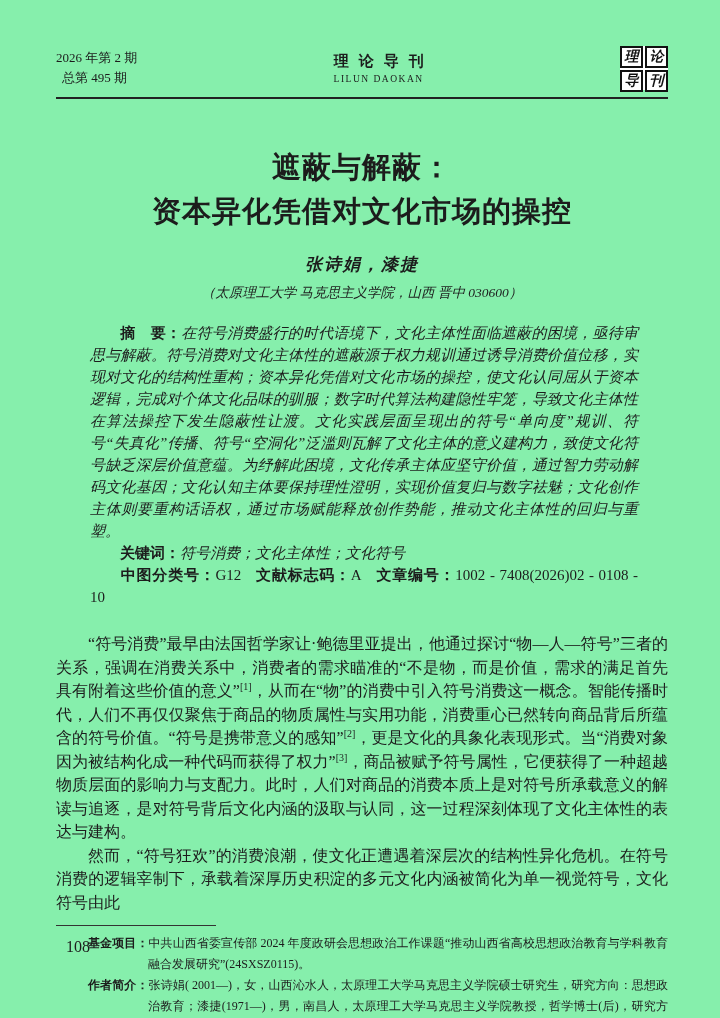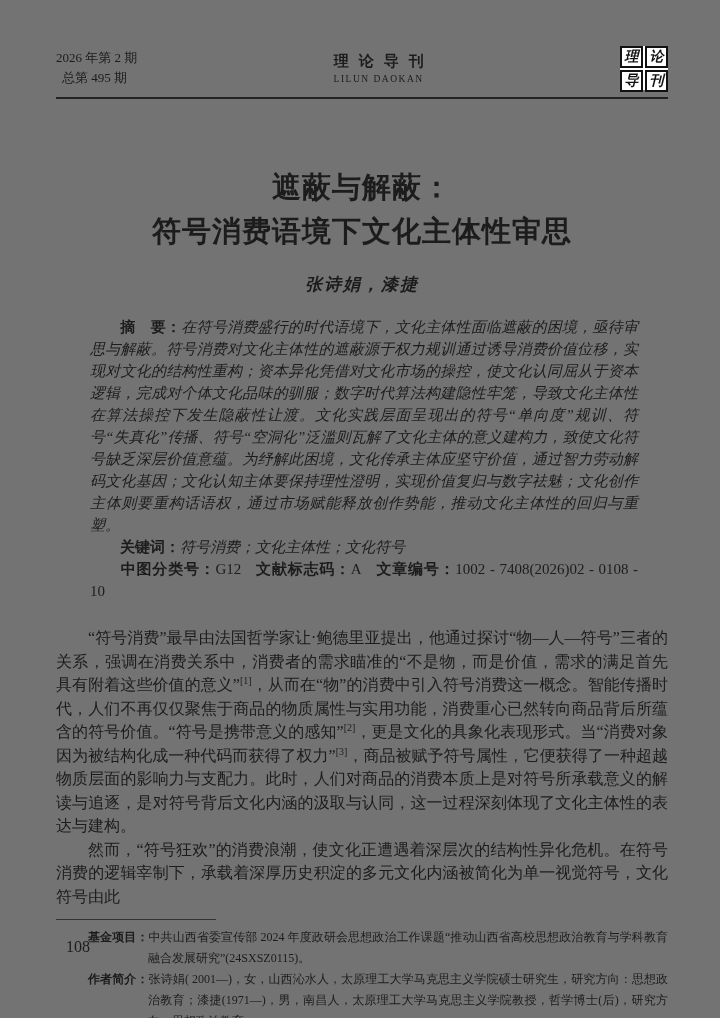--- a/index.html
+++ b/index.html
@@ -1,20 +1,20 @@
 <!DOCTYPE html>
 <html><head>
 <meta charset="utf-8">
 <style>
   * { margin: 0; padding: 0; box-sizing: border-box; }
   html, body { background: #e8e8e8; }
   .page {
     width: 720px;
     height: 1018px;
-    background: #737373;
+    background: #86efac;
     margin: 0 auto;
     position: relative;
     font-family: "Liberation Serif", "DejaVu Serif", serif;
     color: #1c1c1c;
     padding: 46px 52px 0 56px;
     overflow: hidden;
   }
   
   .journal-header {
     display: flex;
@@ -56,21 +56,21 @@
     font-family: "Liberation Serif", serif;
   }
   .header-right .en { font-size: 13px; line-height: 20px; text-align: left; }
   .header-rule {
     border: none;
     border-top: 2.5px solid #222;
     margin-top: 7px;
   }
   
   .article-title {
-    margin-top: 66px;
+    margin-top: 46px;
     text-align: center;
     font-size: 29px;
     font-weight: bold;
     line-height: 44px;
     letter-spacing: 1px;
   }
   .authors {
     margin-top: 20px;
     text-align: center;
     font-size: 17px;
@@ -148,23 +148,24 @@
         <span>论</span>
         <span>导</span>
         <span>刊</span>
       </div>
     </div>
   </div>
   <hr class="header-rule">
 
   <h1 class="article-title">
     <span>遮蔽与解蔽：</span><br>
-    <span>符号消费语境下文化主体性审思</span>
+    <span>资本异化凭借对文化市场的操控</span>
   </h1>
   <div class="authors">张诗娟，漆捷</div>
+  <div class="affiliation">（太原理工大学 马克思主义学院，山西 晋中 030600）</div>
 
   <div class="abstract-block">
     <p class="abstract"><span class="lead-indent"></span><span class="label-bold">摘　要：</span><span class="abs-text">在符号消费盛行的时代语境下，文化主体性面临遮蔽的困境，亟待审思与解蔽。符号消费对文化主体性的遮蔽源于权力规训通过诱导消费价值位移，实现对文化的结构性重构；资本异化凭借对文化市场的操控，使文化认同屈从于资本逻辑，完成对个体文化品味的驯服；数字时代算法构建隐性牢笼，导致文化主体性在算法操控下发生隐蔽性让渡。文化实践层面呈现出的符号“单向度”规训、符号“失真化”传播、符号“空洞化”泛滥则瓦解了文化主体的意义建构力，致使文化符号缺乏深层价值意蕴。为纾解此困境，文化传承主体应坚守价值，通过智力劳动解码文化基因；文化认知主体要保持理性澄明，实现价值复归与数字祛魅；文化创作主体则要重构话语权，通过市场赋能释放创作势能，推动文化主体性的回归与重塑。</span></p>
     <p class="kw-line"><span class="lead-indent"></span><span class="label-bold">关键词：</span><span class="abs-text">符号消费；文化主体性；文化符号</span></p>
     <p class="class-line"><span class="lead-indent"></span><span class="cls-item"><span class="label-bold">中图分类号：</span><span>G12</span></span><span class="cls-item"><span class="label-bold">文献标志码：</span><span>A</span></span><span class="cls-item"><span class="label-bold">文章编号：</span><span>1002 - 7408(2026)02 - 0108 - 10</span></span></p>
   </div>
 
   <div class="body-text">
     <p>“符号消费”最早由法国哲学家让·鲍德里亚提出，他通过探讨“物—人—符号”三者的关系，强调在消费关系中，消费者的需求瞄准的“不是物，而是价值，需求的满足首先具有附着这些价值的意义”<sup>[1]</sup>，从而在“物”的消费中引入符号消费这一概念。智能传播时代，人们不再仅仅聚焦于商品的物质属性与实用功能，消费重心已然转向商品背后所蕴含的符号价值。“符号是携带意义的感知”<sup>[2]</sup>，更是文化的具象化表现形式。当“消费对象因为被结构化成一种代码而获得了权力”<sup>[3]</sup>，商品被赋予符号属性，它便获得了一种超越物质层面的影响力与支配力。此时，人们对商品的消费本质上是对符号所承载意义的解读与追逐，是对符号背后文化内涵的汲取与认同，这一过程深刻体现了文化主体性的表达与建构。</p>
     <p>然而，“符号狂欢”的消费浪潮，使文化正遭遇着深层次的结构性异化危机。在符号消费的逻辑宰制下，承载着深厚历史积淀的多元文化内涵被简化为单一视觉符号，文化符号由此</p>

